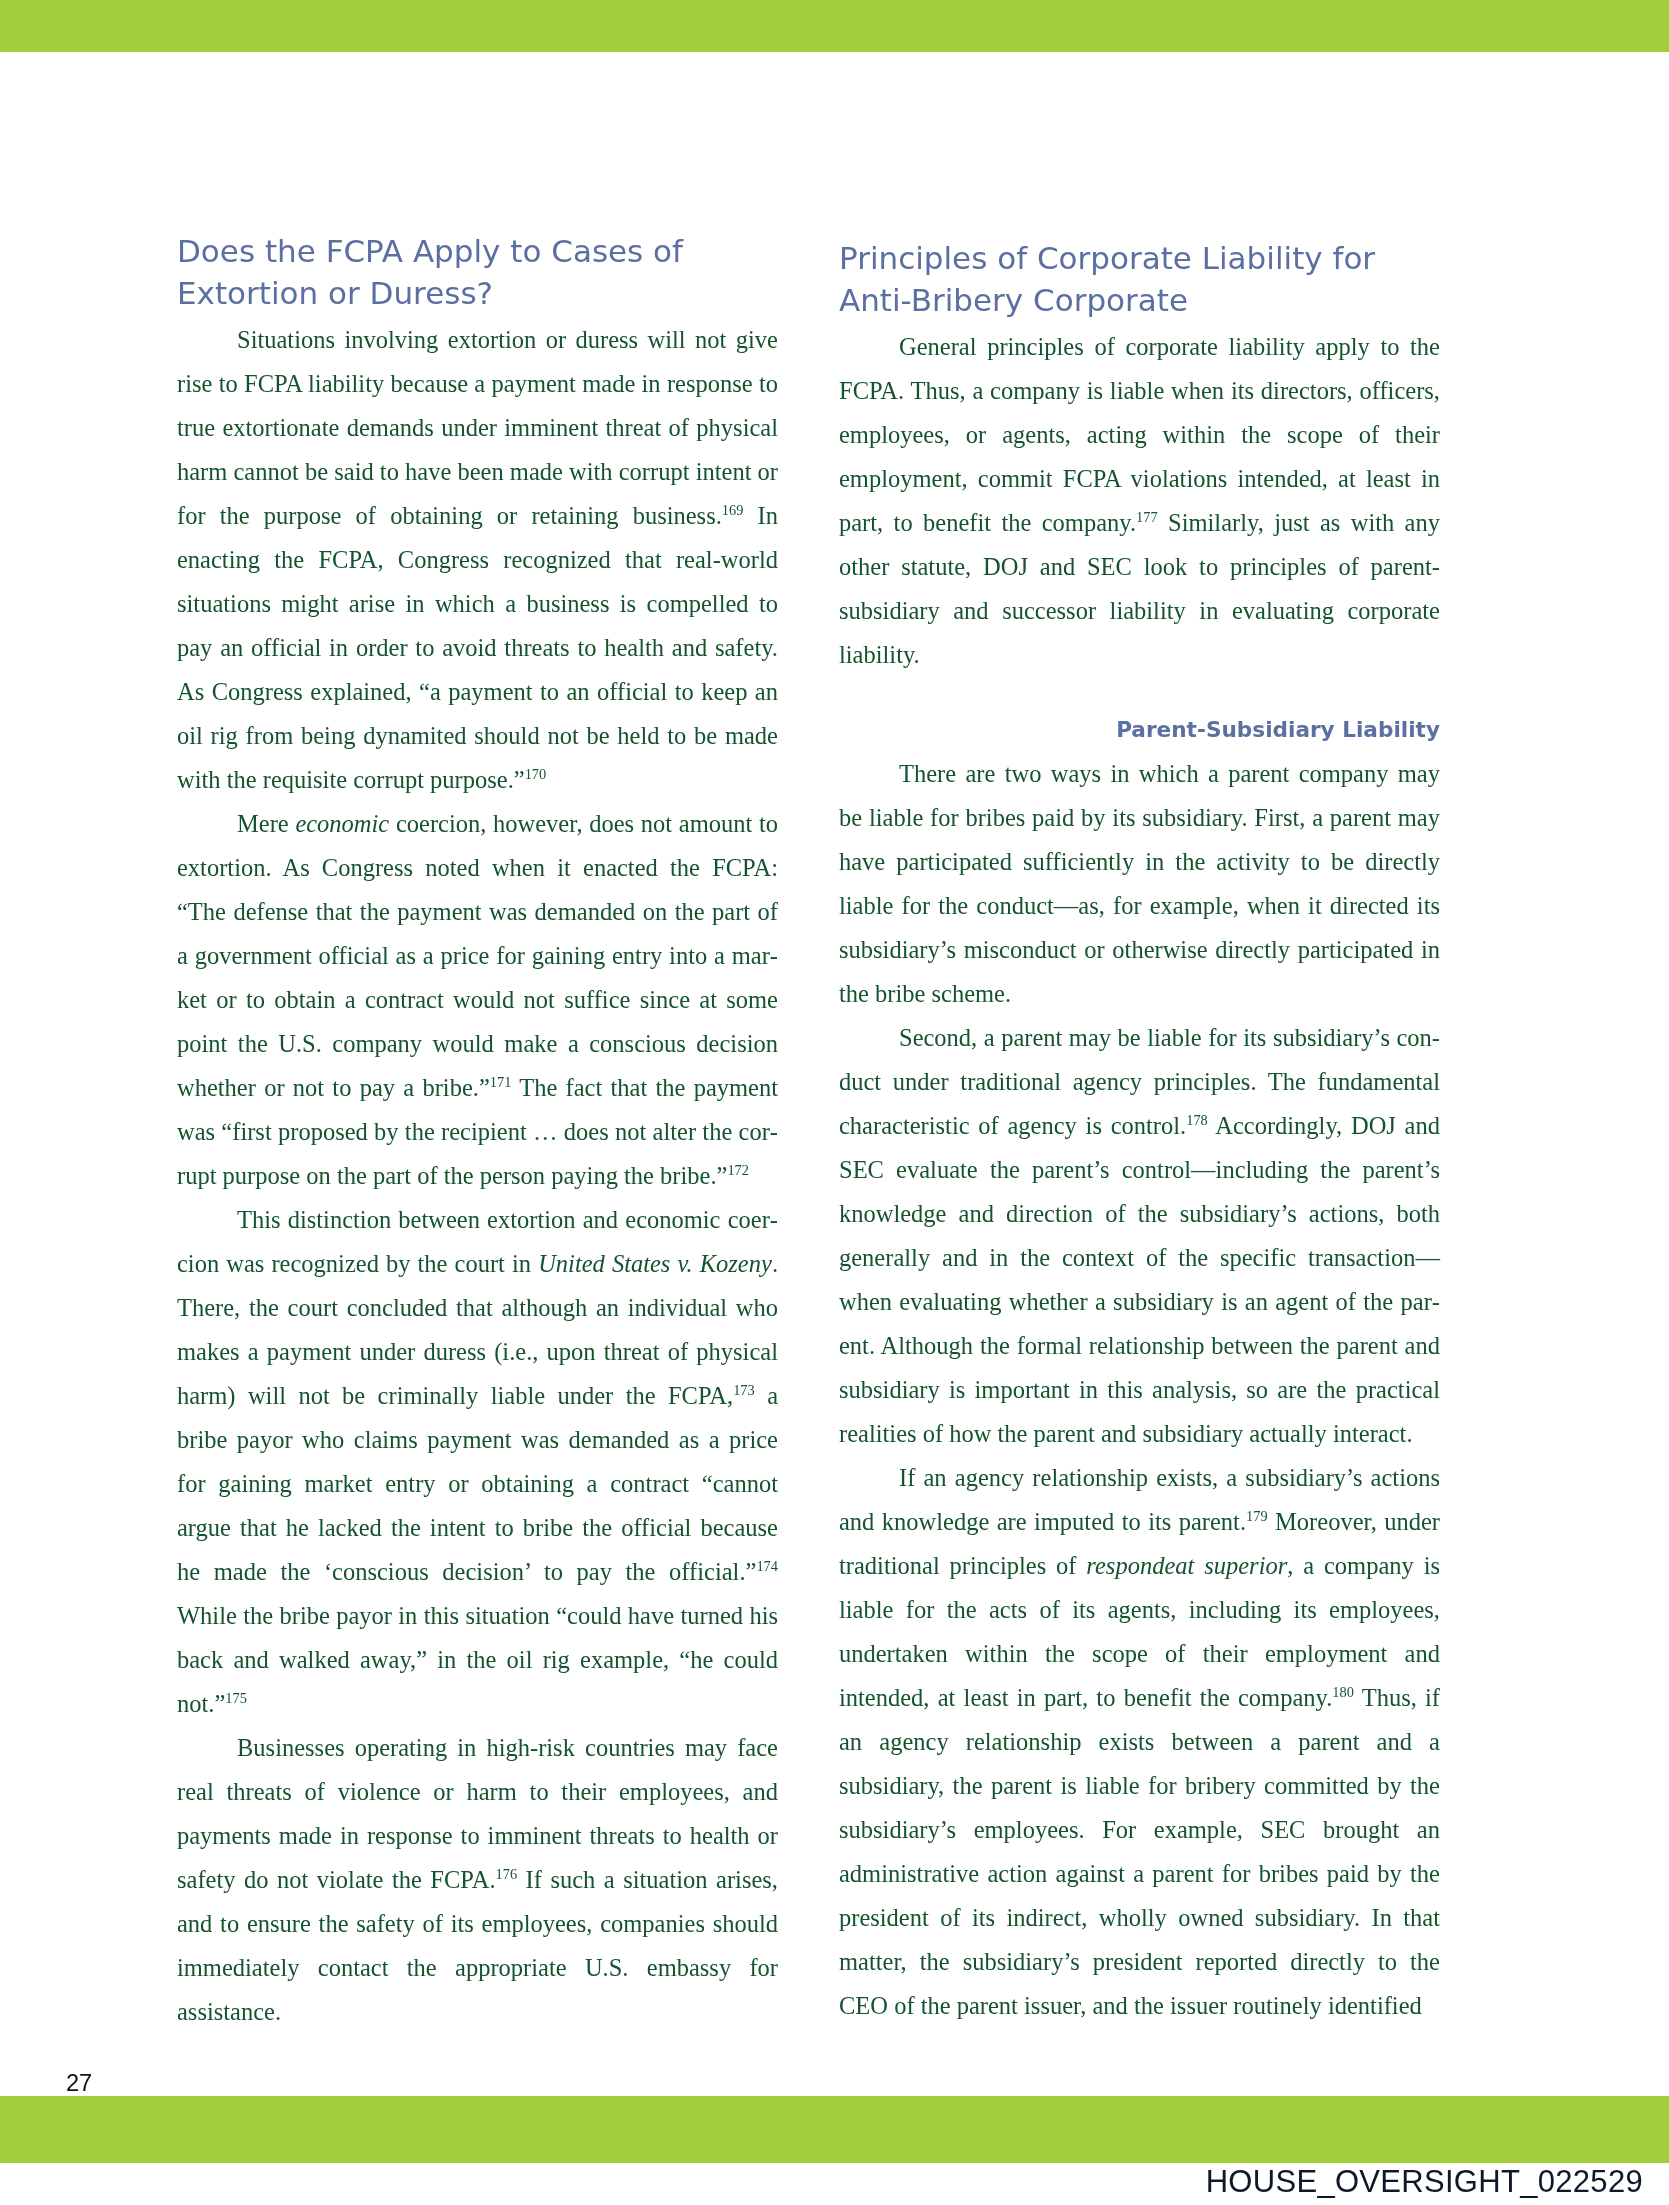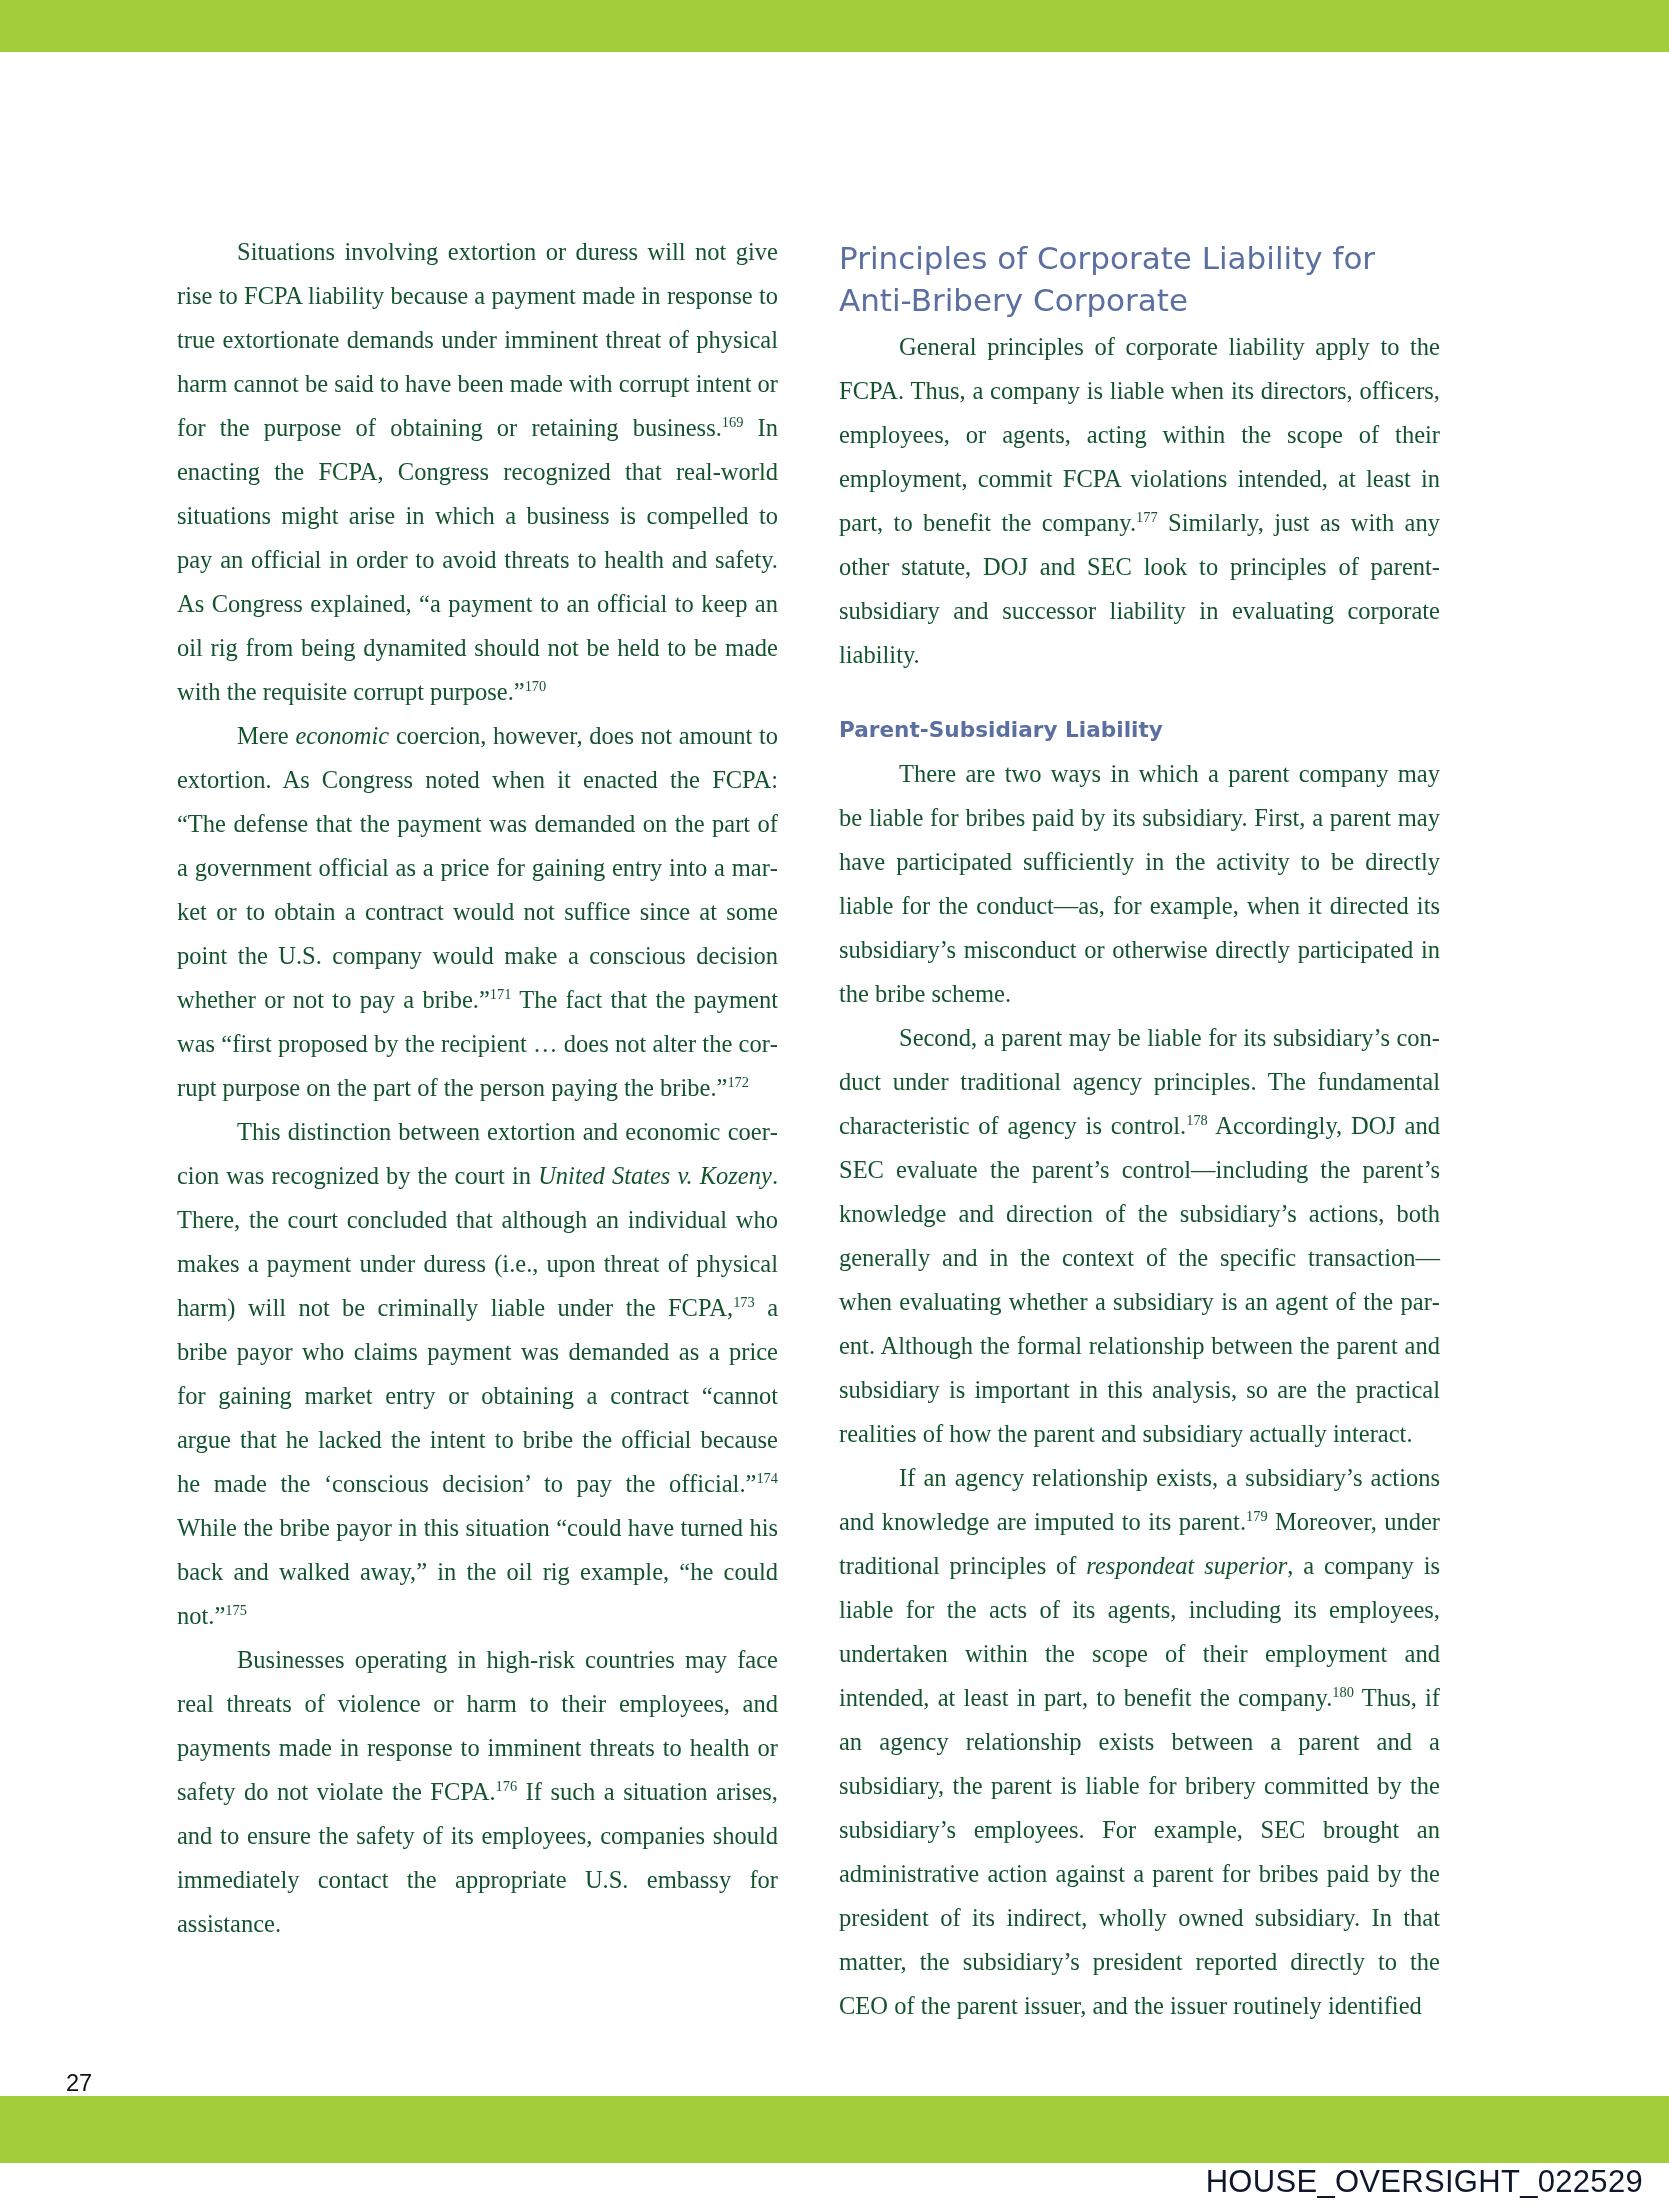--- a/index.html
+++ b/index.html
@@ -45,20 +45,21 @@
       margin: 0 0 3.9px 0;
       letter-spacing: 0px;
     }
     .h2 {
       font-family: "DejaVu Sans", sans-serif;
       font-weight: bold;
       color: #5b6fa1;
       font-size: 21.6px;
       line-height: 29px;
       margin: 38px 0 7.9px 0;
+      text-align: right;
     }
     .p {
       font-family: Liberation Serif, serif;
       font-size: 24.5px;
       line-height: 44px;
       color: #14532d;
       margin: 0;
       text-align: justify;
       text-indent: 60px;
       hyphens: manual;
@@ -90,20 +91,24 @@
     }
   </style>
 </head>
 <body>
 
 <div class="page">
 
   <div class="band-top"></div>
 
   <div class="col col-left">
+    <h1 class="h1">
+      <span>Does the FCPA Apply to Cases of</span><br>
+      <span>Extortion or Duress?</span>
+    </h1>
 
     <p class="p"><span>Situations involving extortion or duress will not give rise to FCPA liability because a payment made in response to true extortionate demands under imminent threat of physical harm cannot be said to have been made with corrupt intent or for the purpose of obtaining or retaining business.</span><sup>169</sup><span> In enacting the FCPA, Congress recognized that real-world situations might arise in which a business is compelled to pay an official in order to avoid threats to health and safety. As Congress explained, “a payment to an official to keep an oil rig from being dynamited should not be held to be made with the requisite corrupt purpose.”</span><sup>170</sup></p>
 
     <p class="p"><span>Mere </span><em>economic</em><span> coercion, however, does not amount to extortion. As Congress noted when it enacted the FCPA: “The defense that the payment was demanded on the part of a government official as a price for gaining entry into a mar­ket or to obtain a contract would not suffice since at some point the U.S. company would make a conscious decision whether or not to pay a bribe.”</span><sup>171</sup><span> The fact that the payment was “first proposed by the recipient … does not alter the cor­rupt purpose on the part of the person paying the bribe.”</span><sup>172</sup></p>
 
     <p class="p"><span>This distinction between extortion and economic coer­cion was recognized by the court in </span><em>United States v. Kozeny</em><span>. There, the court concluded that although an individual who makes a payment under duress (i.e., upon threat of physi­cal harm) will not be criminally liable under the FCPA,</span><sup>173</sup><span> a bribe payor who claims payment was demanded as a price for gaining market entry or obtaining a contract “cannot argue that he lacked the intent to bribe the official because he made the ‘conscious decision’ to pay the official.”</span><sup>174</sup><span> While the bribe payor in this situation “could have turned his back and walked away,” in the oil rig example, “he could not.”</span><sup>175</sup></p>
 
     <p class="p"><span>Businesses operating in high-risk countries may face real threats of violence or harm to their employees, and payments made in response to imminent threats to health or safety do not violate the FCPA.</span><sup>176</sup><span> If such a situation arises, and to ensure the safety of its employees, companies should immediately contact the appropriate U.S. embassy for assistance.</span></p>
   </div>
 

